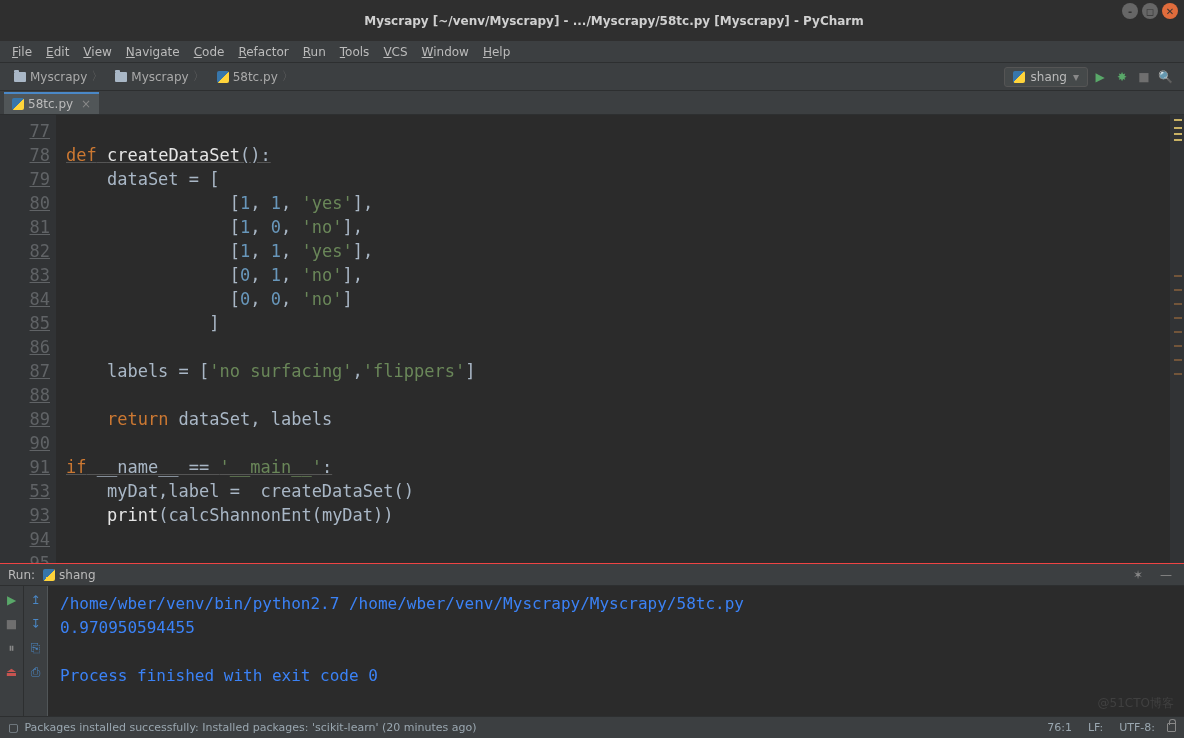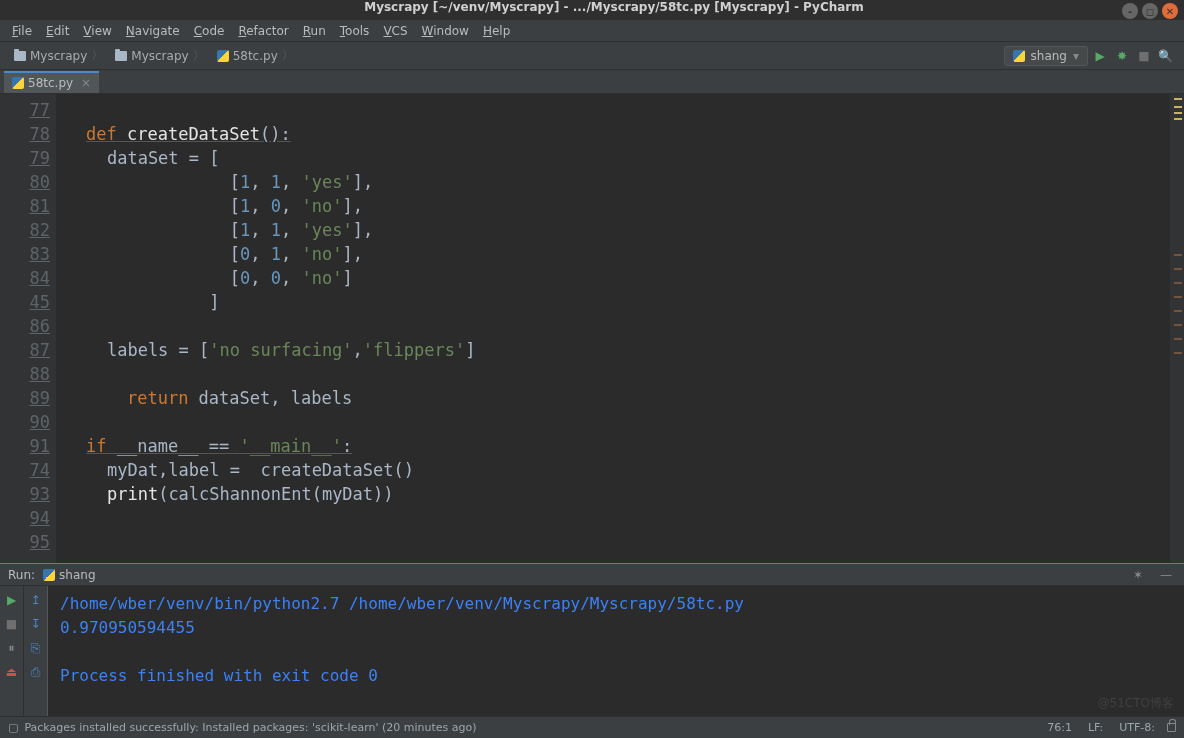--- a/index.html
+++ b/index.html
@@ -5,22 +5,22 @@
 * { margin:0; padding:0; box-sizing:border-box; }
 body {
   width:1184px; height:738px;
   font-family:"DejaVu Sans","Segoe UI",Arial,sans-serif;
   font-size:12px;
   background:#3c3f41; color:#bbbbbb;
   overflow:hidden;
   display:flex; flex-direction:column;
 }
 .title-bar{
-  height:20px; background:#2f2f2f; color:#d0d0d0;
-  display:flex; align-items:flex-start; justify-content:center;
+  height:41px; background:#2f2f2f; color:#d0d0d0;
+  display:flex; align-items:center; justify-content:center;
   font-size:12px; font-weight:bold; position:relative;padding-left:44px;
 }
 .title-bar .win-buttons{
   position:absolute; right:6px; top:3px; display:flex; gap:4px;
 }
 .win-btn{width:16px;height:16px;border-radius:8px;display:flex;align-items:center;justify-content:center;font-size:10px;color:#333;}
 .menu-bar{
   height:22px; background:#3c3f41; border-bottom:1px solid #2d2f30;
   display:flex; align-items:center; padding:0 6px; gap:2px;
 }
@@ -61,21 +61,21 @@
   font-family:"DejaVu Sans Mono","Courier New",monospace;
   font-size:17px;line-height:24px;text-align:right;padding:4px 6px 0 0;
   position:relative;
 }
 .gutter .gline{height:24px;position:relative;text-decoration:underline;}
 .code{
   flex:1;font-family:"DejaVu Sans Mono","Courier New",monospace;
   font-size:17px;line-height:24px;color:#a9b7c6;padding:4px 0 0 10px;
   white-space:pre;overflow:hidden;
 }
-.code .k{color:#cc7832;margin-left:20px;}
+.code .k{color:#cc7832;}
 .code .fn{color:#e5e5e5;}
 .code .s{color:#6a8759;}
 .code .n{color:#6897bb;}
 .code .ln{text-decoration:underline;text-decoration-color:#555;}
 .minimap-stripe{width:14px;background:#313335;position:relative;}
 .minimap-stripe .mark{position:absolute;right:2px;width:8px;height:2px;}
 .m-y{background:#c9b264;}
 .m-w{background:#72553a;}
 .run-tool{
   background:#3c3f41;border-top:1px solid #ef4444;display:flex;flex-direction:column;
@@ -178,28 +178,28 @@
 <div class="editor-area">
   <div class="gutter" id="gutter">
       <div class="gline">77</div>
       <div class="gline">78</div>
       <div class="gline">79</div>
       <div class="gline">80</div>
       <div class="gline">81</div>
       <div class="gline">82</div>
       <div class="gline">83</div>
       <div class="gline">84</div>
-      <div class="gline">45</div>
+      <div class="gline">85</div>
       <div class="gline">86</div>
       <div class="gline">87</div>
       <div class="gline">88</div>
       <div class="gline">89</div>
       <div class="gline">90</div>
       <div class="gline">91</div>
-      <div class="gline">74</div>
+      <div class="gline">53</div>
       <div class="gline">93</div>
       <div class="gline">94</div>
       <div class="gline">95</div>
     </div>
   <div class="code" id="code"><div> </div><div><span class="k ln">def</span><span class="ln"> </span><span class="fn ln">createDataSet</span><span class="ln">():</span></div><div>    dataSet = [</div><div>                [<span class="n">1</span>, <span class="n">1</span>, <span class="s">'yes'</span>],</div><div>                [<span class="n">1</span>, <span class="n">0</span>, <span class="s">'no'</span>],</div><div>                [<span class="n">1</span>, <span class="n">1</span>, <span class="s">'yes'</span>],</div><div>                [<span class="n">0</span>, <span class="n">1</span>, <span class="s">'no'</span>],</div><div>                [<span class="n">0</span>, <span class="n">0</span>, <span class="s">'no'</span>]</div><div>              ]</div><div> </div><div>    labels = [<span class="s">'no surfacing'</span>,<span class="s">'flippers'</span>]</div><div> </div><div>    <span class="k">return</span> dataSet, labels</div><div> </div><div><span class="k ln">if</span><span class="ln"> __name__ == </span><span class="s ln">'__main__'</span><span class="ln">:</span></div><div>    myDat,label =  createDataSet()</div><div>    <span class="fn">print</span>(calcShannonEnt(myDat))</div><div> </div><div> </div></div>
   <div class="minimap-stripe">
     <div class="mark m-y" style="top:4px"></div>
     <div class="mark m-y" style="top:12px"></div>
     <div class="mark m-y" style="top:18px"></div>
     <div class="mark m-y" style="top:24px"></div>

